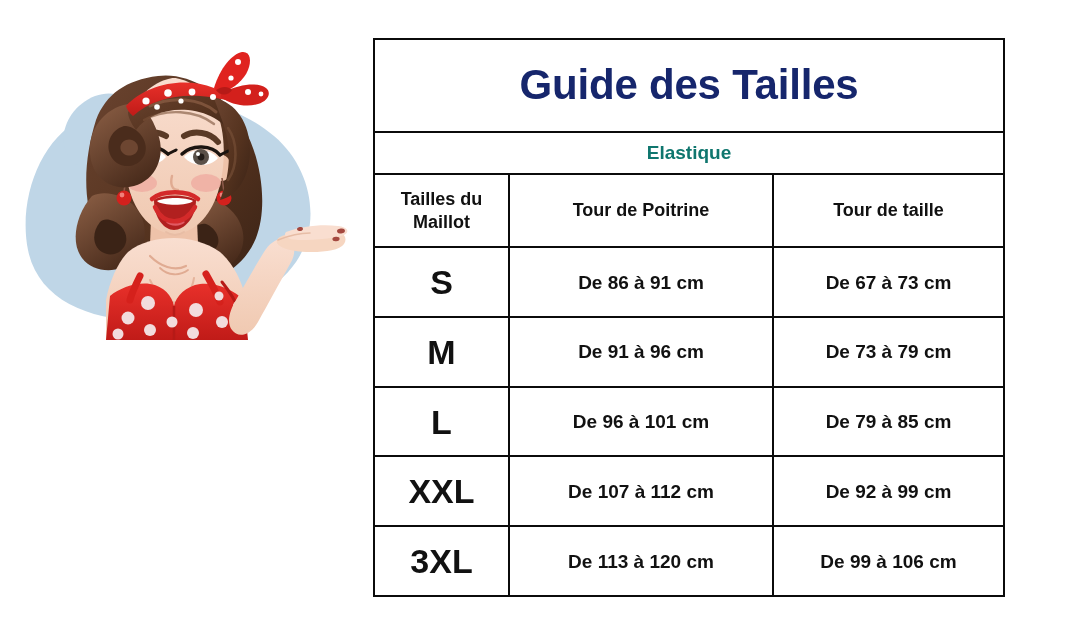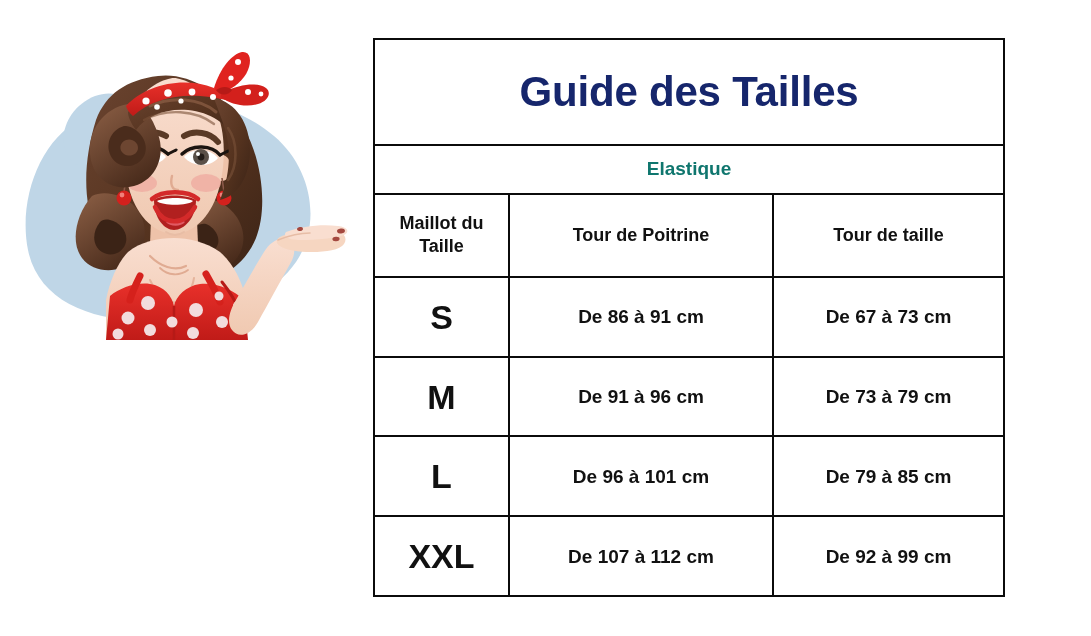--- a/index.html
+++ b/index.html
@@ -336,22 +336,22 @@
             <span class="title-text">Guide des Tailles</span>
           </td>
         </tr>
         <tr>
           <td class="subtitle-cell" colspan="3">
             <span class="subtitle-text">Elastique</span>
           </td>
         </tr>
         <tr>
           <td class="head-cell">
-            <span>Maillot du</span><br>
-            <span>Taille</span>
+            <span>Tailles du</span><br>
+            <span>Maillot</span>
           </td>
           <td class="head-cell">Tour de Poitrine</td>
           <td class="head-cell">Tour de taille</td>
         </tr>
 
         <tr class="data-row">
           <td class="size-cell">S</td>
           <td class="meas-cell">De 86 à 91 cm</td>
           <td class="meas-cell">De 67 à 73 cm</td>
         </tr>
@@ -363,17 +363,22 @@
         <tr class="data-row">
           <td class="size-cell">L</td>
           <td class="meas-cell">De 96 à 101 cm</td>
           <td class="meas-cell">De 79 à 85 cm</td>
         </tr>
         <tr class="data-row">
           <td class="size-cell">XXL</td>
           <td class="meas-cell">De 107 à 112 cm</td>
           <td class="meas-cell">De 92 à 99 cm</td>
         </tr>
+        <tr class="data-row">
+          <td class="size-cell">3XL</td>
+          <td class="meas-cell">De 113 à 120 cm</td>
+          <td class="meas-cell">De 99 à 106 cm</td>
+        </tr>
       </tbody>
     </table>
   </div>
 
 </div>
 
 </body></html>

